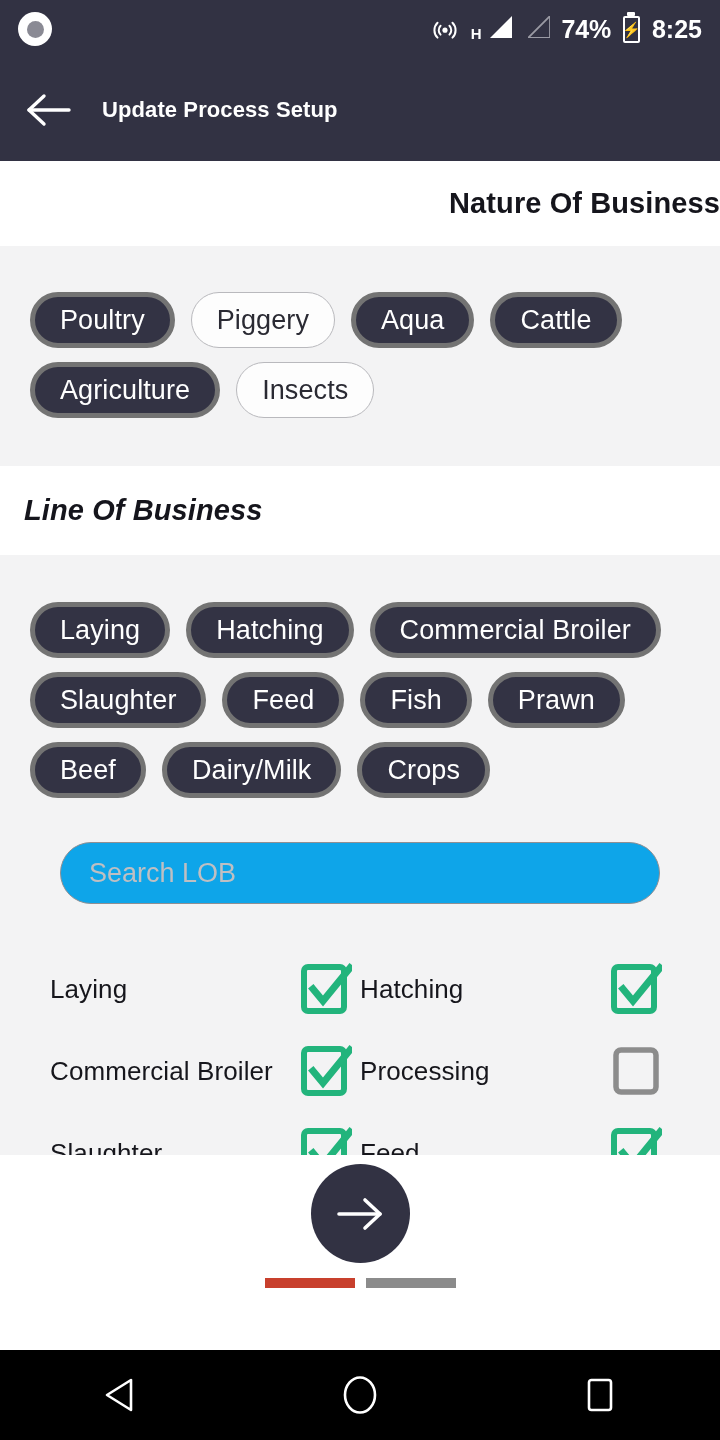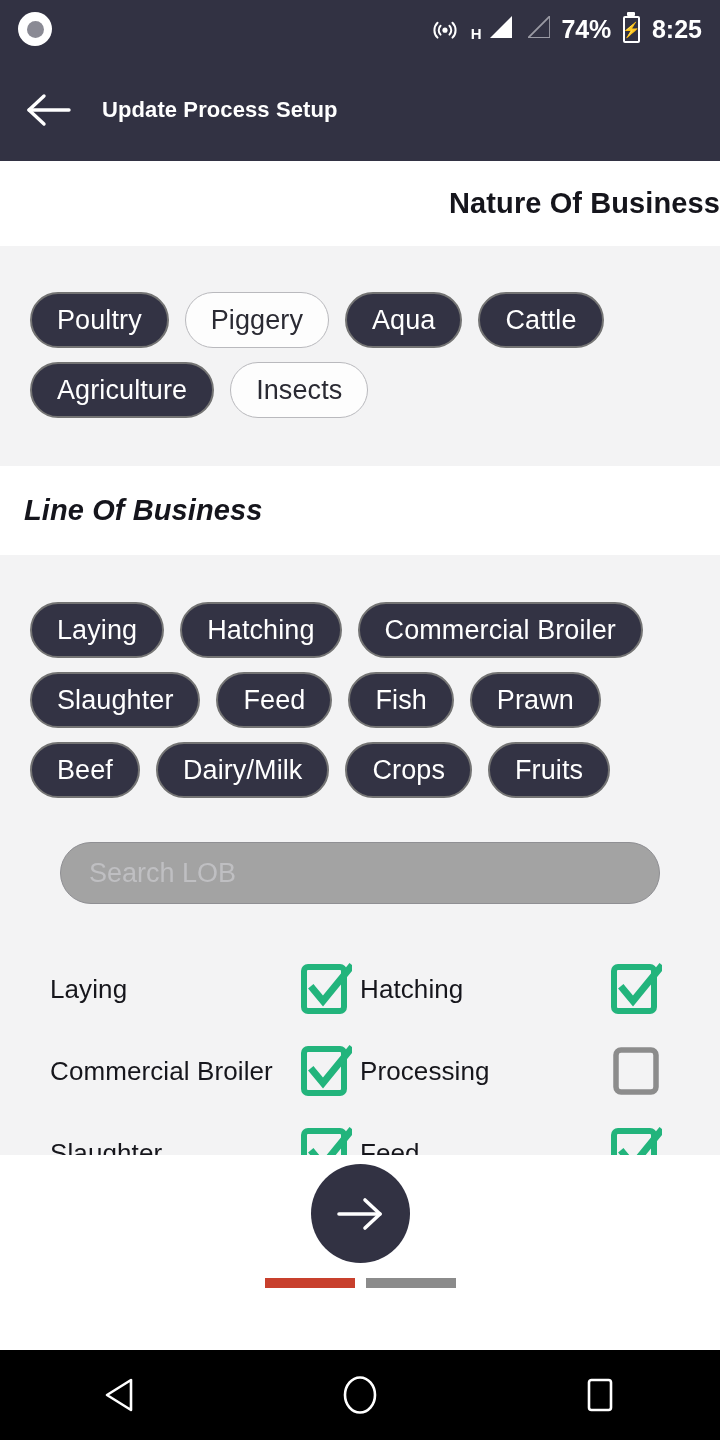--- a/index.html
+++ b/index.html
@@ -83,28 +83,28 @@
   .chip-wrap {
     display: flex; flex-wrap: wrap; align-content: flex-start;
     padding: 0 30px; gap: 14px 16px;
   }
   .chip {
     height: 56px; border-radius: 28px; padding: 0 25px;
     display: inline-flex; align-items: center; justify-content: center;
     font-size: 27px; letter-spacing: 0.1px; white-space: nowrap;
     cursor: pointer; user-select: none;
   }
-  .chip.sel { background: #333344; color: #ffffff; border: 2px solid #737373; }
+  .chip.sel { background: #333344; color: #ffffff; border: 5px solid #737373; }
   .chip.unsel { background: #fdfdfd; color: #2a2a33; border: 1.6px solid #b9b9bd; }
 
   
   .search-row { padding: 0 60px; }
   .search-box {
     width: 100%; height: 62px; border: 1.6px solid #8f8f93; border-radius: 31px;
-    background: #a3a3a3; display: flex; align-items: center; padding: 0 28px;
+    background: #0ea5e9; display: flex; align-items: center; padding: 0 28px;
   }
   .search-box input {
     border: none; outline: none; background: transparent; width: 100%;
     font-family: "Liberation Sans", sans-serif; font-size: 27px; color: #2a2a33;
   }
   .search-box input::placeholder { color: #bfbfc2; }
 
   
   .cb-grid { padding: 0 50px 0 50px; }
   .cb-row { display: flex; align-items: center; height: 82px; }
@@ -210,21 +210,20 @@
         <div class="chip sel">Laying</div>
         <div class="chip sel">Hatching</div>
         <div class="chip sel">Commercial Broiler</div>
         <div class="chip sel">Slaughter</div>
         <div class="chip sel">Feed</div>
         <div class="chip sel">Fish</div>
         <div class="chip sel">Prawn</div>
         <div class="chip sel">Beef</div>
         <div class="chip sel">Dairy/Milk</div>
         <div class="chip sel">Crops</div>
-        <div class="chip sel">Fruits</div>
       </div>
 
     <div class="search-row" style="margin-top:44px;">
       <div class="search-box">
         <input type="text" placeholder="Search LOB" style="">
       </div>
     </div>
 
     <div class="cb-grid" id="cb-grid" style="margin-top:44px;">
         <div class="cb-row">

